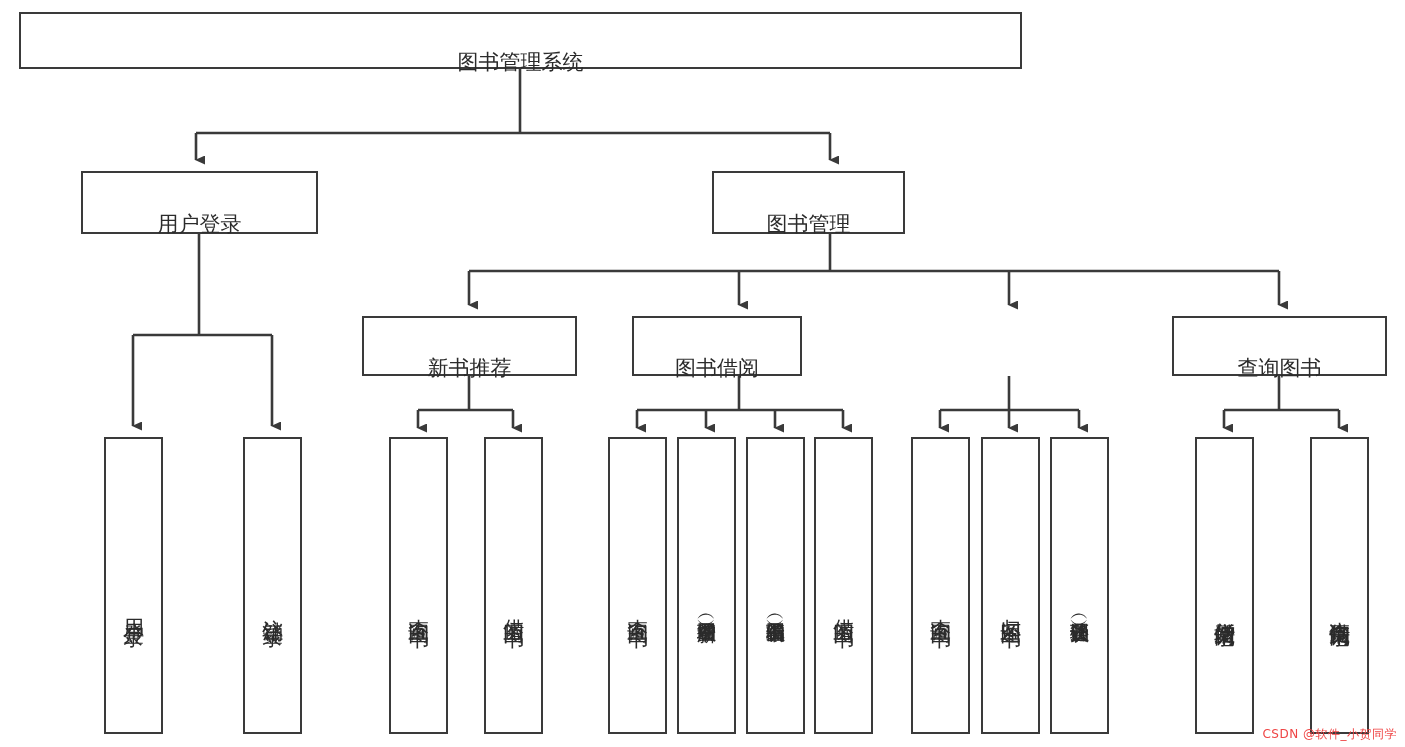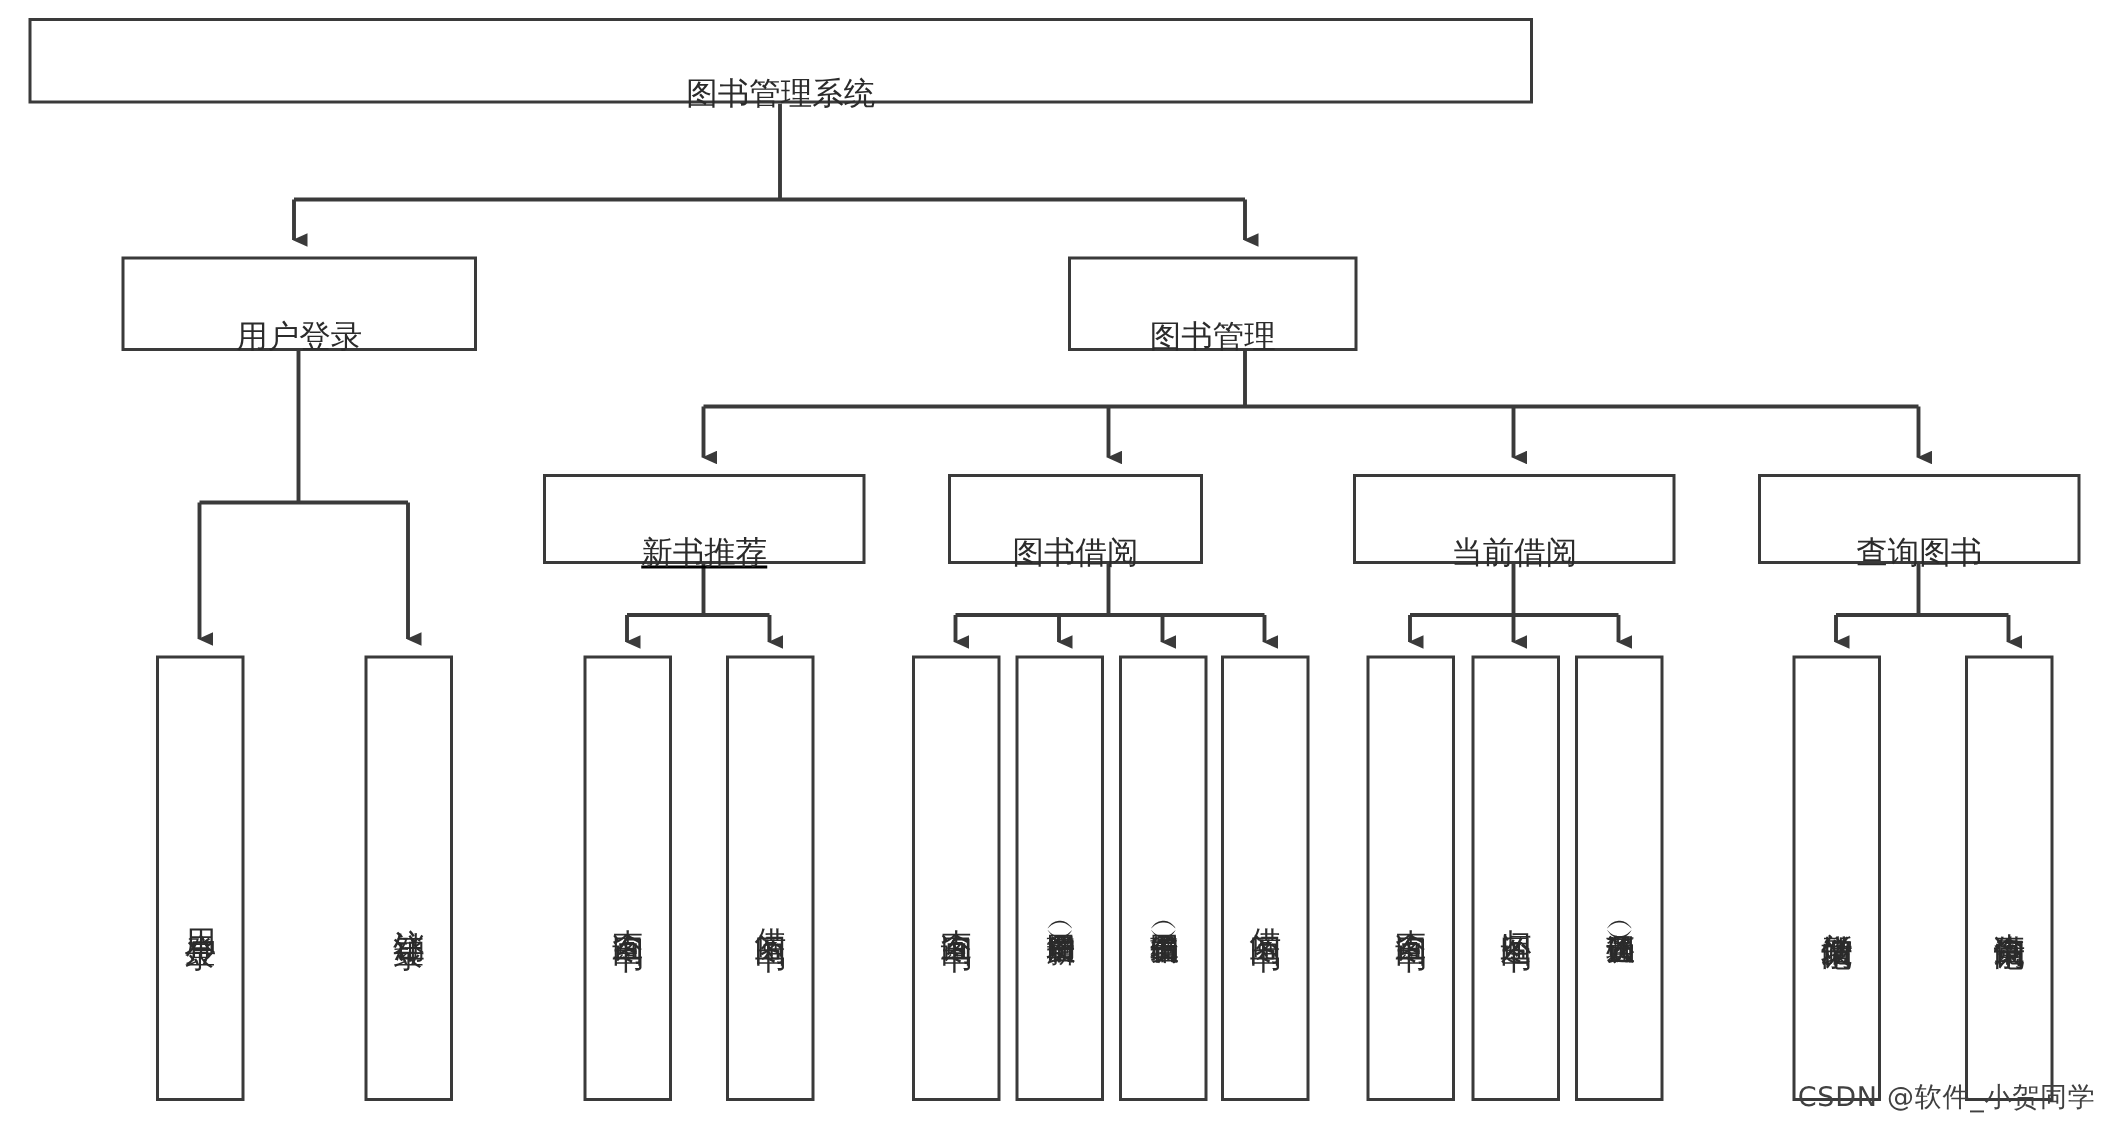--- a/index.html
+++ b/index.html
@@ -8,21 +8,21 @@
   #stage{position:relative;width:1405px;height:747px;background:#fff;}
   svg#wires{position:absolute;left:0;top:0;width:1405px;height:747px;}
   .node{position:absolute;box-sizing:border-box;background:#ffffff;
         border:2px solid #3a3a3a;display:flex;align-items:center;
         justify-content:center;}
   .node .lbl{color:#2b2b2b;font-size:21px;line-height:1.25;white-space:nowrap;margin-top:44px;}
   .node.vert{padding:6px 2px;}
   .node.vert .lbl{writing-mode:vertical-rl;text-orientation:upright;
         font-size:21px;letter-spacing:3px;white-space:nowrap;
         max-height:100%;}
-  .wm{position:absolute;right:8px;bottom:4px;color:#404040;font-size:18px;
+  .wm{position:absolute;right:8px;bottom:4px;color:#ef4444;font-size:12px;
       letter-spacing:.5px;white-space:nowrap;}
 </style>
 </head>
 <body>
 
 <div id="stage">
 
   <svg id="wires" viewBox="0 0 1405 747" xmlns="http://www.w3.org/2000/svg">
     <defs>
       <marker id="arw" markerWidth="9" markerHeight="10" refX="4.5" refY="9" orient="auto" markerUnits="userSpaceOnUse">
@@ -77,28 +77,25 @@
     <span class="lbl">图书管理系统</span>
   </div>
 
   <div class="node" style="left:81px;top:171px;width:237px;height:63px;">
     <span class="lbl">用户登录</span>
   </div>
   <div class="node" style="left:712px;top:171px;width:193px;height:63px;">
     <span class="lbl">图书管理</span>
   </div>
 
-  <div class="node" style="left:362px;top:316px;width:215px;height:60px;text-decoration:underline;">
+  <div class="node" style="left:362px;top:316px;width:215px;height:60px;">
     <span class="lbl">新书推荐</span>
   </div>
   <div class="node" style="left:632px;top:316px;width:170px;height:60px;">
     <span class="lbl">图书借阅</span>
-  </div>
-  <div class="node" style="left:902px;top:316px;width:215px;height:60px;">
-    <span class="lbl">当前借阅</span>
   </div>
   <div class="node" style="left:1172px;top:316px;width:215px;height:60px;">
     <span class="lbl">查询图书</span>
   </div>
 
   <div class="node vert" style="left:104px;top:437px;width:59px;height:297px;">
     <span class="lbl">用户登录</span>
   </div>
   <div class="node vert" style="left:243px;top:437px;width:59px;height:297px;">
     <span class="lbl">注销登录</span>

